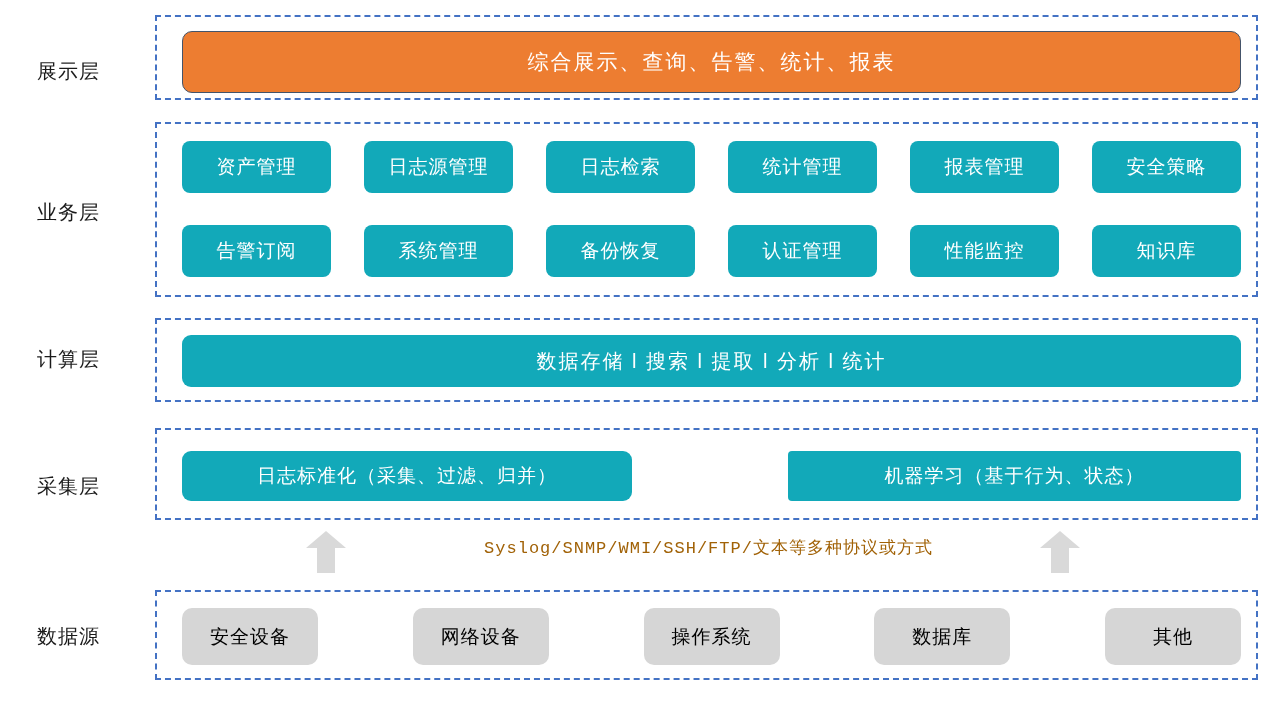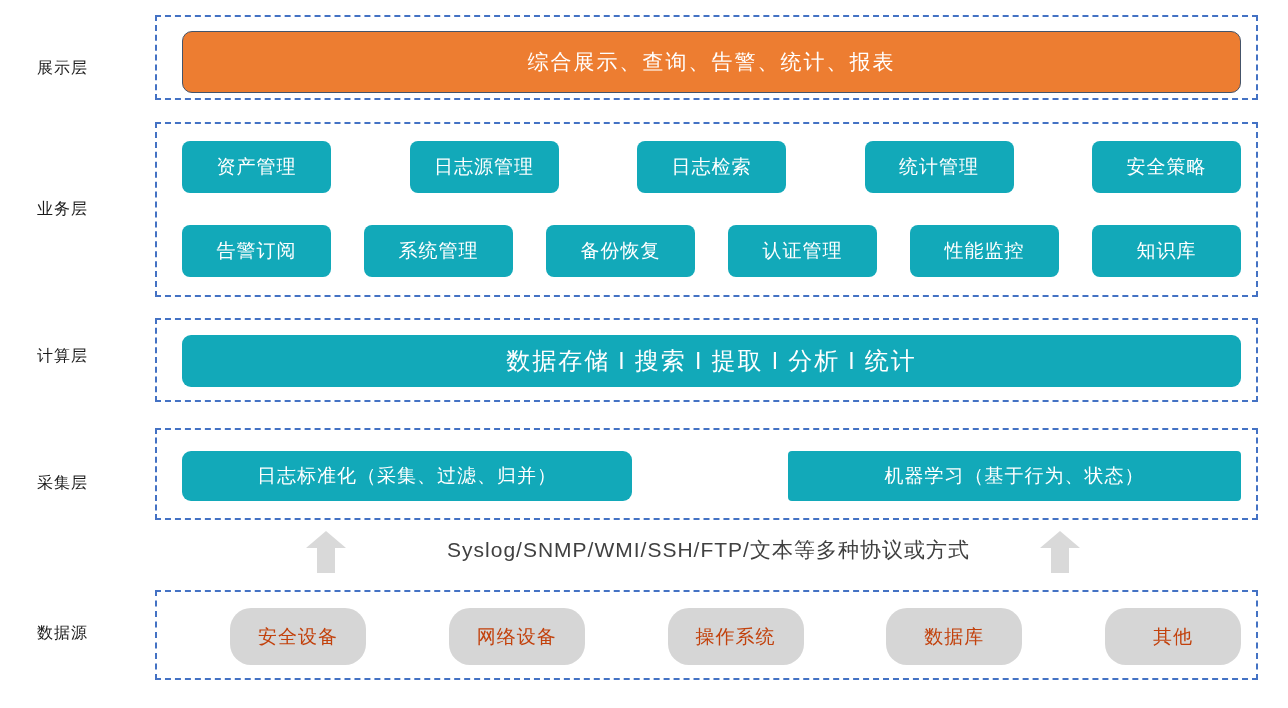--- a/index.html
+++ b/index.html
@@ -2,21 +2,21 @@
 <html style="--orange: #ED7D31; --orange-border: #44546A; --teal: #12A9B9; --gray-box: #D6D6D6; --dashed: #4472C4; --text-dark: #1A1A1A;"><head>
 <meta charset="utf-8">
 <style>
   html,body{margin:0;padding:0;background:#ffffff;}
   .page{
     position:relative;width:1288px;height:708px;background:#fff;
     font-family:"Liberation Sans","DejaVu Sans",sans-serif;
     color:var(--text-dark,#1a1a1a);overflow:hidden;
   }
   .layer-label{
-    position:absolute;left:37px;width:120px;font-size:16px;color:#1a1a1a;
+    position:absolute;left:37px;width:120px;font-size:20px;color:#1a1a1a;
     letter-spacing:1px;white-space:nowrap;
   }
   .dashed-box{
     position:absolute;left:155px;width:1103px;
     border:2px dashed var(--dashed,#4472C4);box-sizing:border-box;
     background:#fff;
   }
   .inner{position:absolute;left:25px;right:15px;}
   .orange-box{
     background:var(--orange,#ED7D31);
@@ -24,35 +24,35 @@
     border-radius:10px;color:#fff;font-size:21px;letter-spacing:2px;
     display:flex;align-items:center;justify-content:center;box-sizing:border-box;
   }
   .teal-box{
     background:var(--teal,#12A9B9);
     border-radius:8px;color:#fff;font-size:19px;letter-spacing:1px;
     display:flex;align-items:center;justify-content:center;box-sizing:border-box;
   }
   .teal-bar{
     background:var(--teal,#12A9B9);
-    border-radius:9px;color:#fff;font-size:24px;letter-spacing:2px;
+    border-radius:9px;color:#fff;font-size:20px;letter-spacing:2px;
     display:flex;align-items:center;justify-content:center;box-sizing:border-box;
   }
   .gray-box{
     background:var(--gray-box,#D6D6D6);
-    border-radius:21px;color:#c2410c;font-size:19px;letter-spacing:1px;
-    display:flex;align-items:center;justify-content:center;box-sizing:border-box;margin-left:48px;
+    border-radius:10px;color:#000000;font-size:19px;letter-spacing:1px;
+    display:flex;align-items:center;justify-content:center;box-sizing:border-box;
   }
   .flex-row{display:flex;justify-content:space-between;}
   .biz-box{width:149px;height:52px;}
   .src-box{width:136px;height:57px;}
   .collect-box{height:50px;}
   .transport-text{
     position:absolute;left:155px;width:1107px;top:536px;text-align:center;
-    font-size:21px;color:#404040;letter-spacing:1px;
+    font-size:17px;color:#a16207;letter-spacing:1px;font-family:Liberation Mono, monospace;
   }
   .up-arrow{position:absolute;top:531px;width:40px;height:42px;}
 </style>
 </head>
 <body>
 
 <div class="page">
 
   <div class="layer-label" style="top:58px">展示层</div>
   <div class="layer-label" style="top:199px">业务层</div>
@@ -63,20 +63,21 @@
   <div class="dashed-box" style="top:15px;height:85px;">
     <div class="inner orange-box" style="top:14px;height:62px;">综合展示、查询、告警、统计、报表</div>
   </div>
 
   <div class="dashed-box" style="top:122px;height:175px;">
     <div class="inner flex-row" style="top:17px;">
       <div class="teal-box biz-box">资产管理</div>
       <div class="teal-box biz-box">日志源管理</div>
       <div class="teal-box biz-box">日志检索</div>
       <div class="teal-box biz-box">统计管理</div>
+      <div class="teal-box biz-box">报表管理</div>
       <div class="teal-box biz-box">安全策略</div>
     </div>
     <div class="inner flex-row" style="top:101px;">
       <div class="teal-box biz-box">告警订阅</div>
       <div class="teal-box biz-box">系统管理</div>
       <div class="teal-box biz-box">备份恢复</div>
       <div class="teal-box biz-box">认证管理</div>
       <div class="teal-box biz-box">性能监控</div>
       <div class="teal-box biz-box">知识库</div>
     </div>

